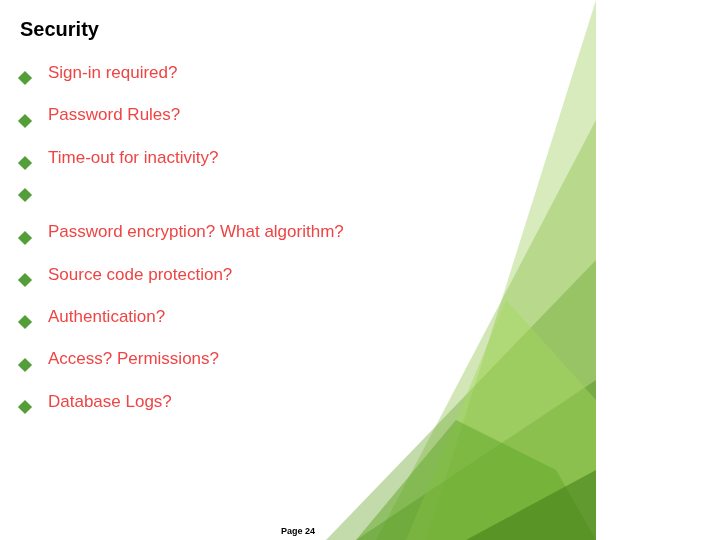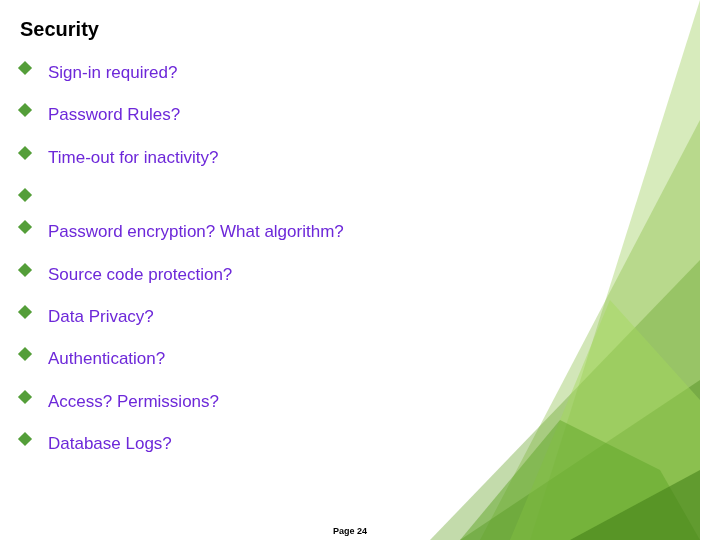--- a/index.html
+++ b/index.html
@@ -7,21 +7,21 @@
     padding: 0;
     width: 720px;
     height: 540px;
     font-family: Arial, Helvetica, sans-serif;
     background: #ffffff;
     overflow: hidden;
     position: relative;
   }
   .slide {
     position: relative;
-    width: 700px;
+    width: 596px;
     height: 540px;
     box-sizing: border-box;
   }
   .content {
     position: absolute;
     top: 18px;
     left: 20px;
     right: 40px;
   }
   .title {
@@ -30,23 +30,23 @@
     color: #000;
     margin-bottom: 22px;
   }
   .bullets {
     list-style: none;
     padding: 0;
     margin: 0;
   }
   .bullets li {
     display: flex;
-    align-items: flex-start;
+    align-items: flex-end;
     font-size: 17px;
-    color: #6d28d9;
+    color: #ef4444;
     margin-bottom: 22px;
     line-height: 1.2;
   }
   .diamond {
     width: 10px;
     height: 10px;
     background: #549e39;
     transform: rotate(45deg);
     margin-right: 18px;
     flex: 0 0 10px;
@@ -106,24 +106,20 @@
       <li>
           <span class="diamond"></span>
           <span>Password encryption? What algorithm?</span>
         </li>
       <li>
           <span class="diamond"></span>
           <span>Source code protection?</span>
         </li>
       <li>
           <span class="diamond"></span>
-          <span>Data Privacy?</span>
-        </li>
-      <li>
-          <span class="diamond"></span>
           <span>Authentication?</span>
         </li>
       <li>
           <span class="diamond"></span>
           <span>Access? Permissions?</span>
         </li>
       <li>
           <span class="diamond"></span>
           <span>Database Logs?</span>
         </li>

